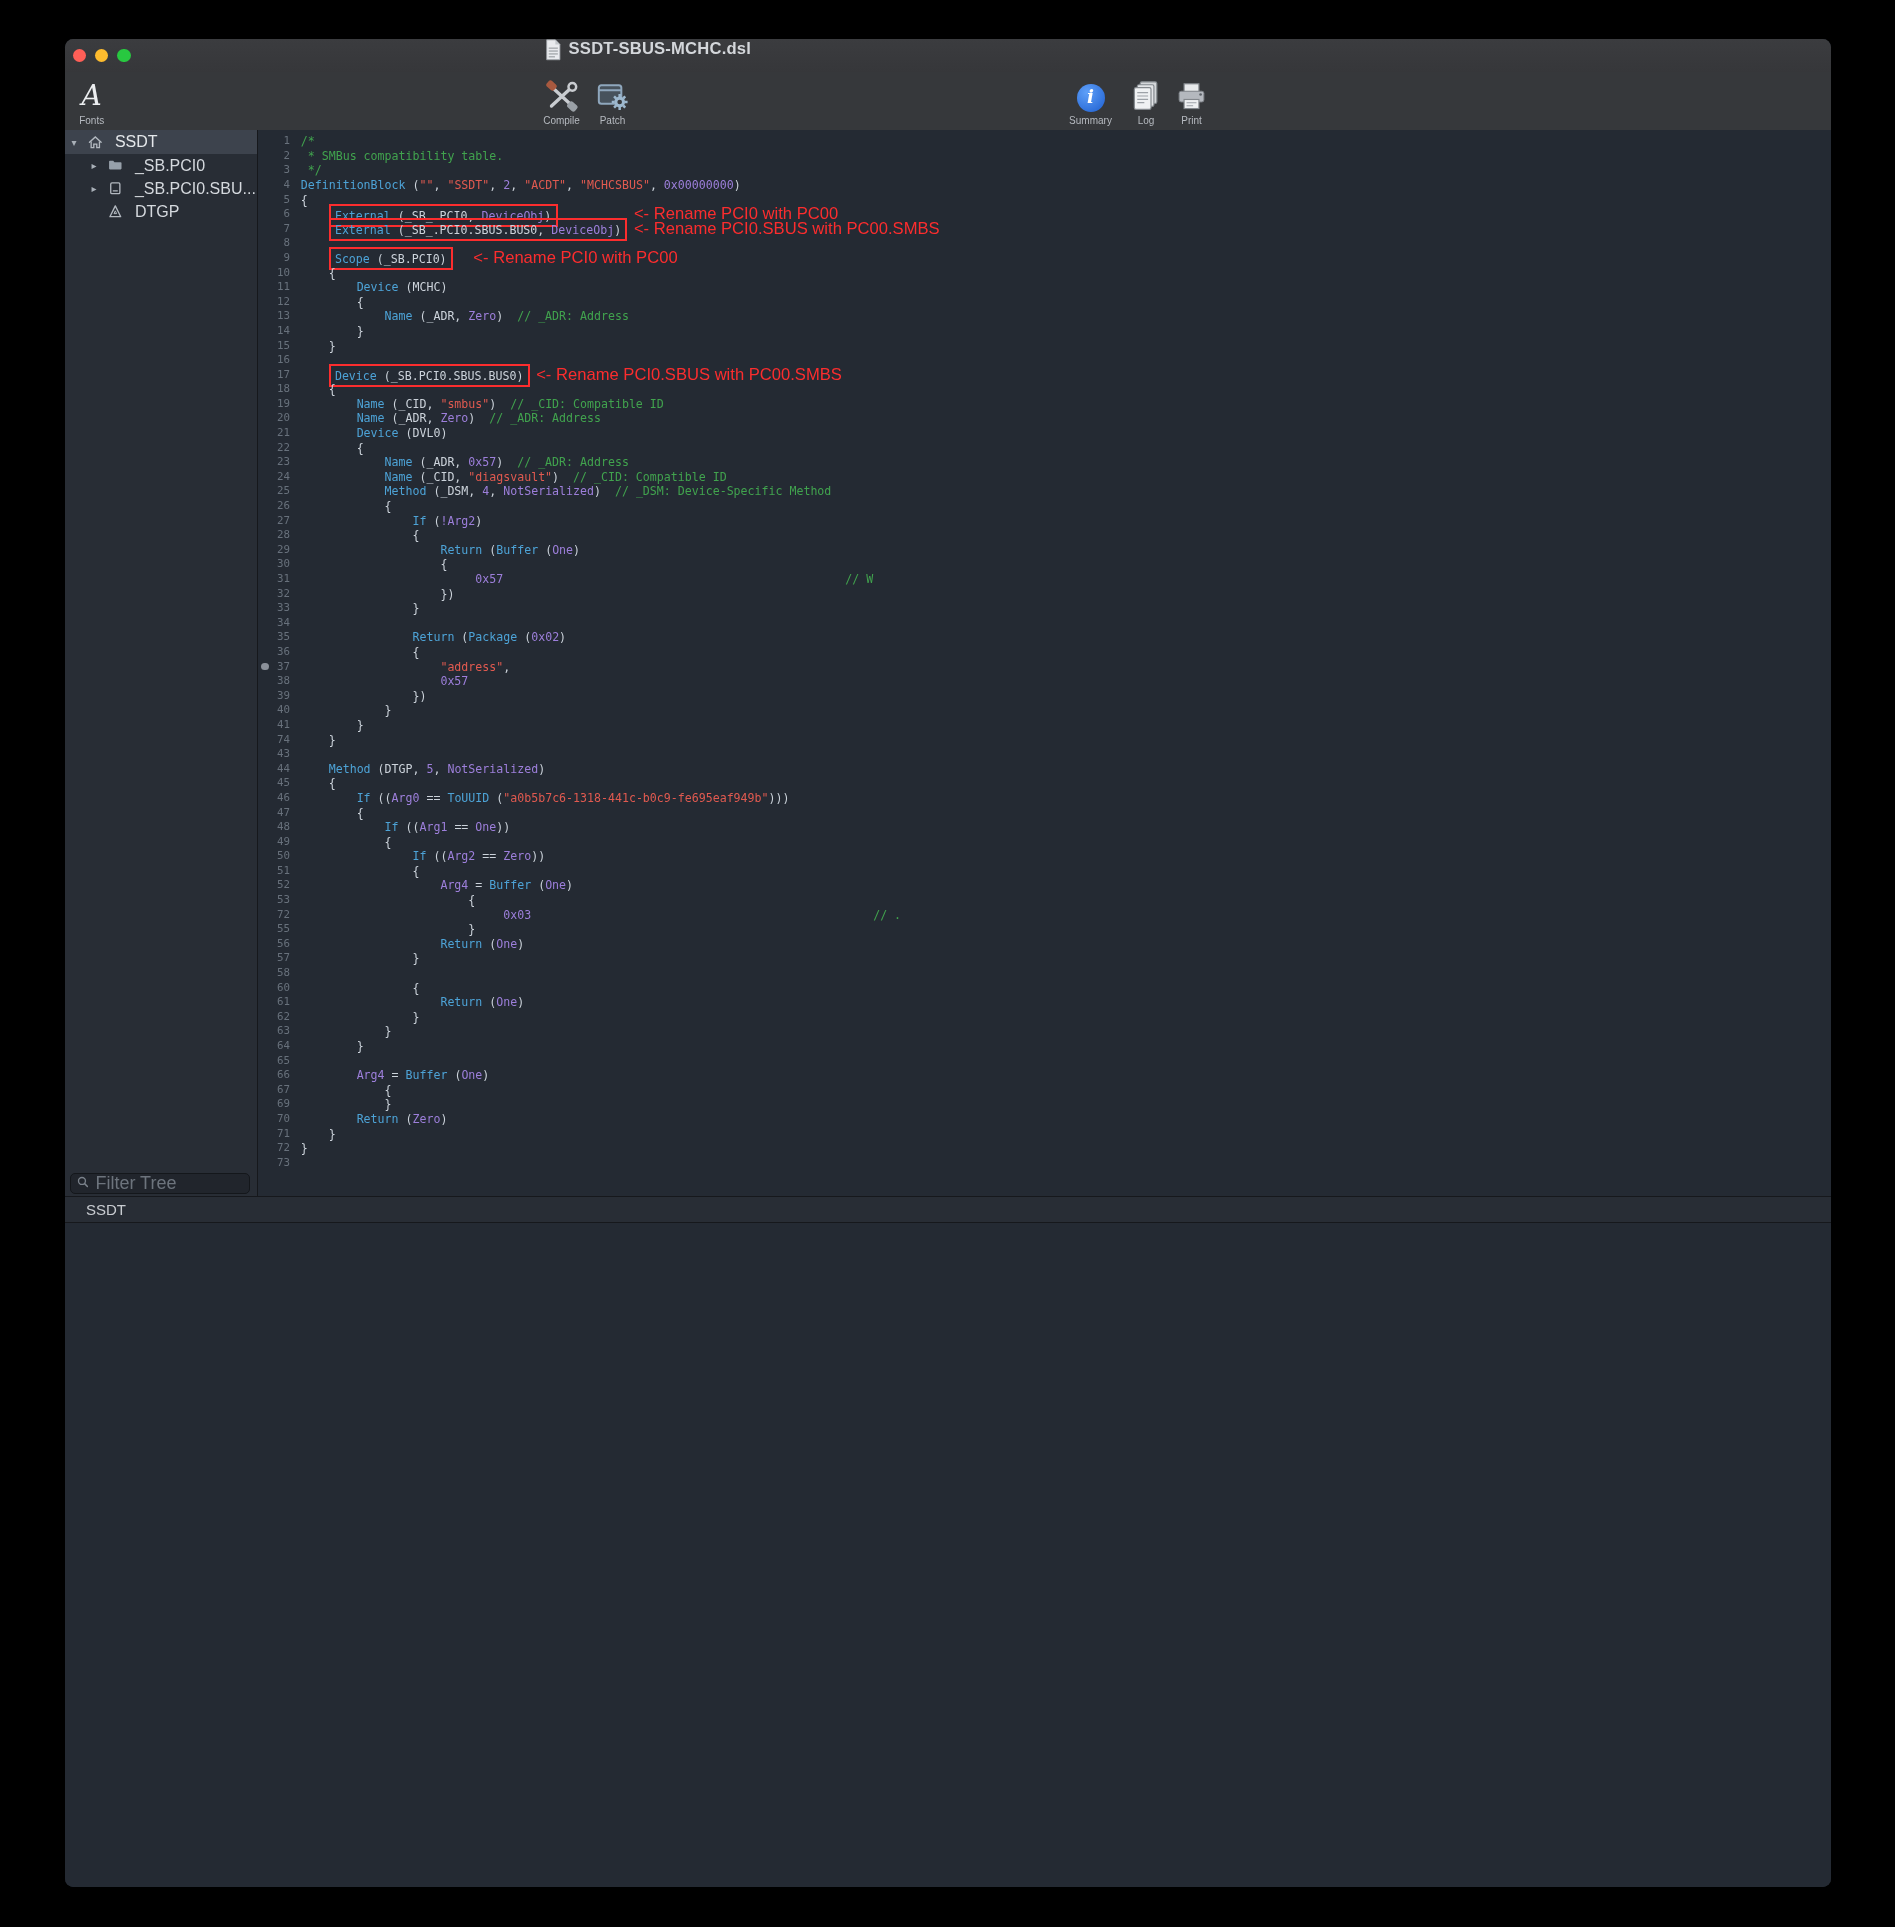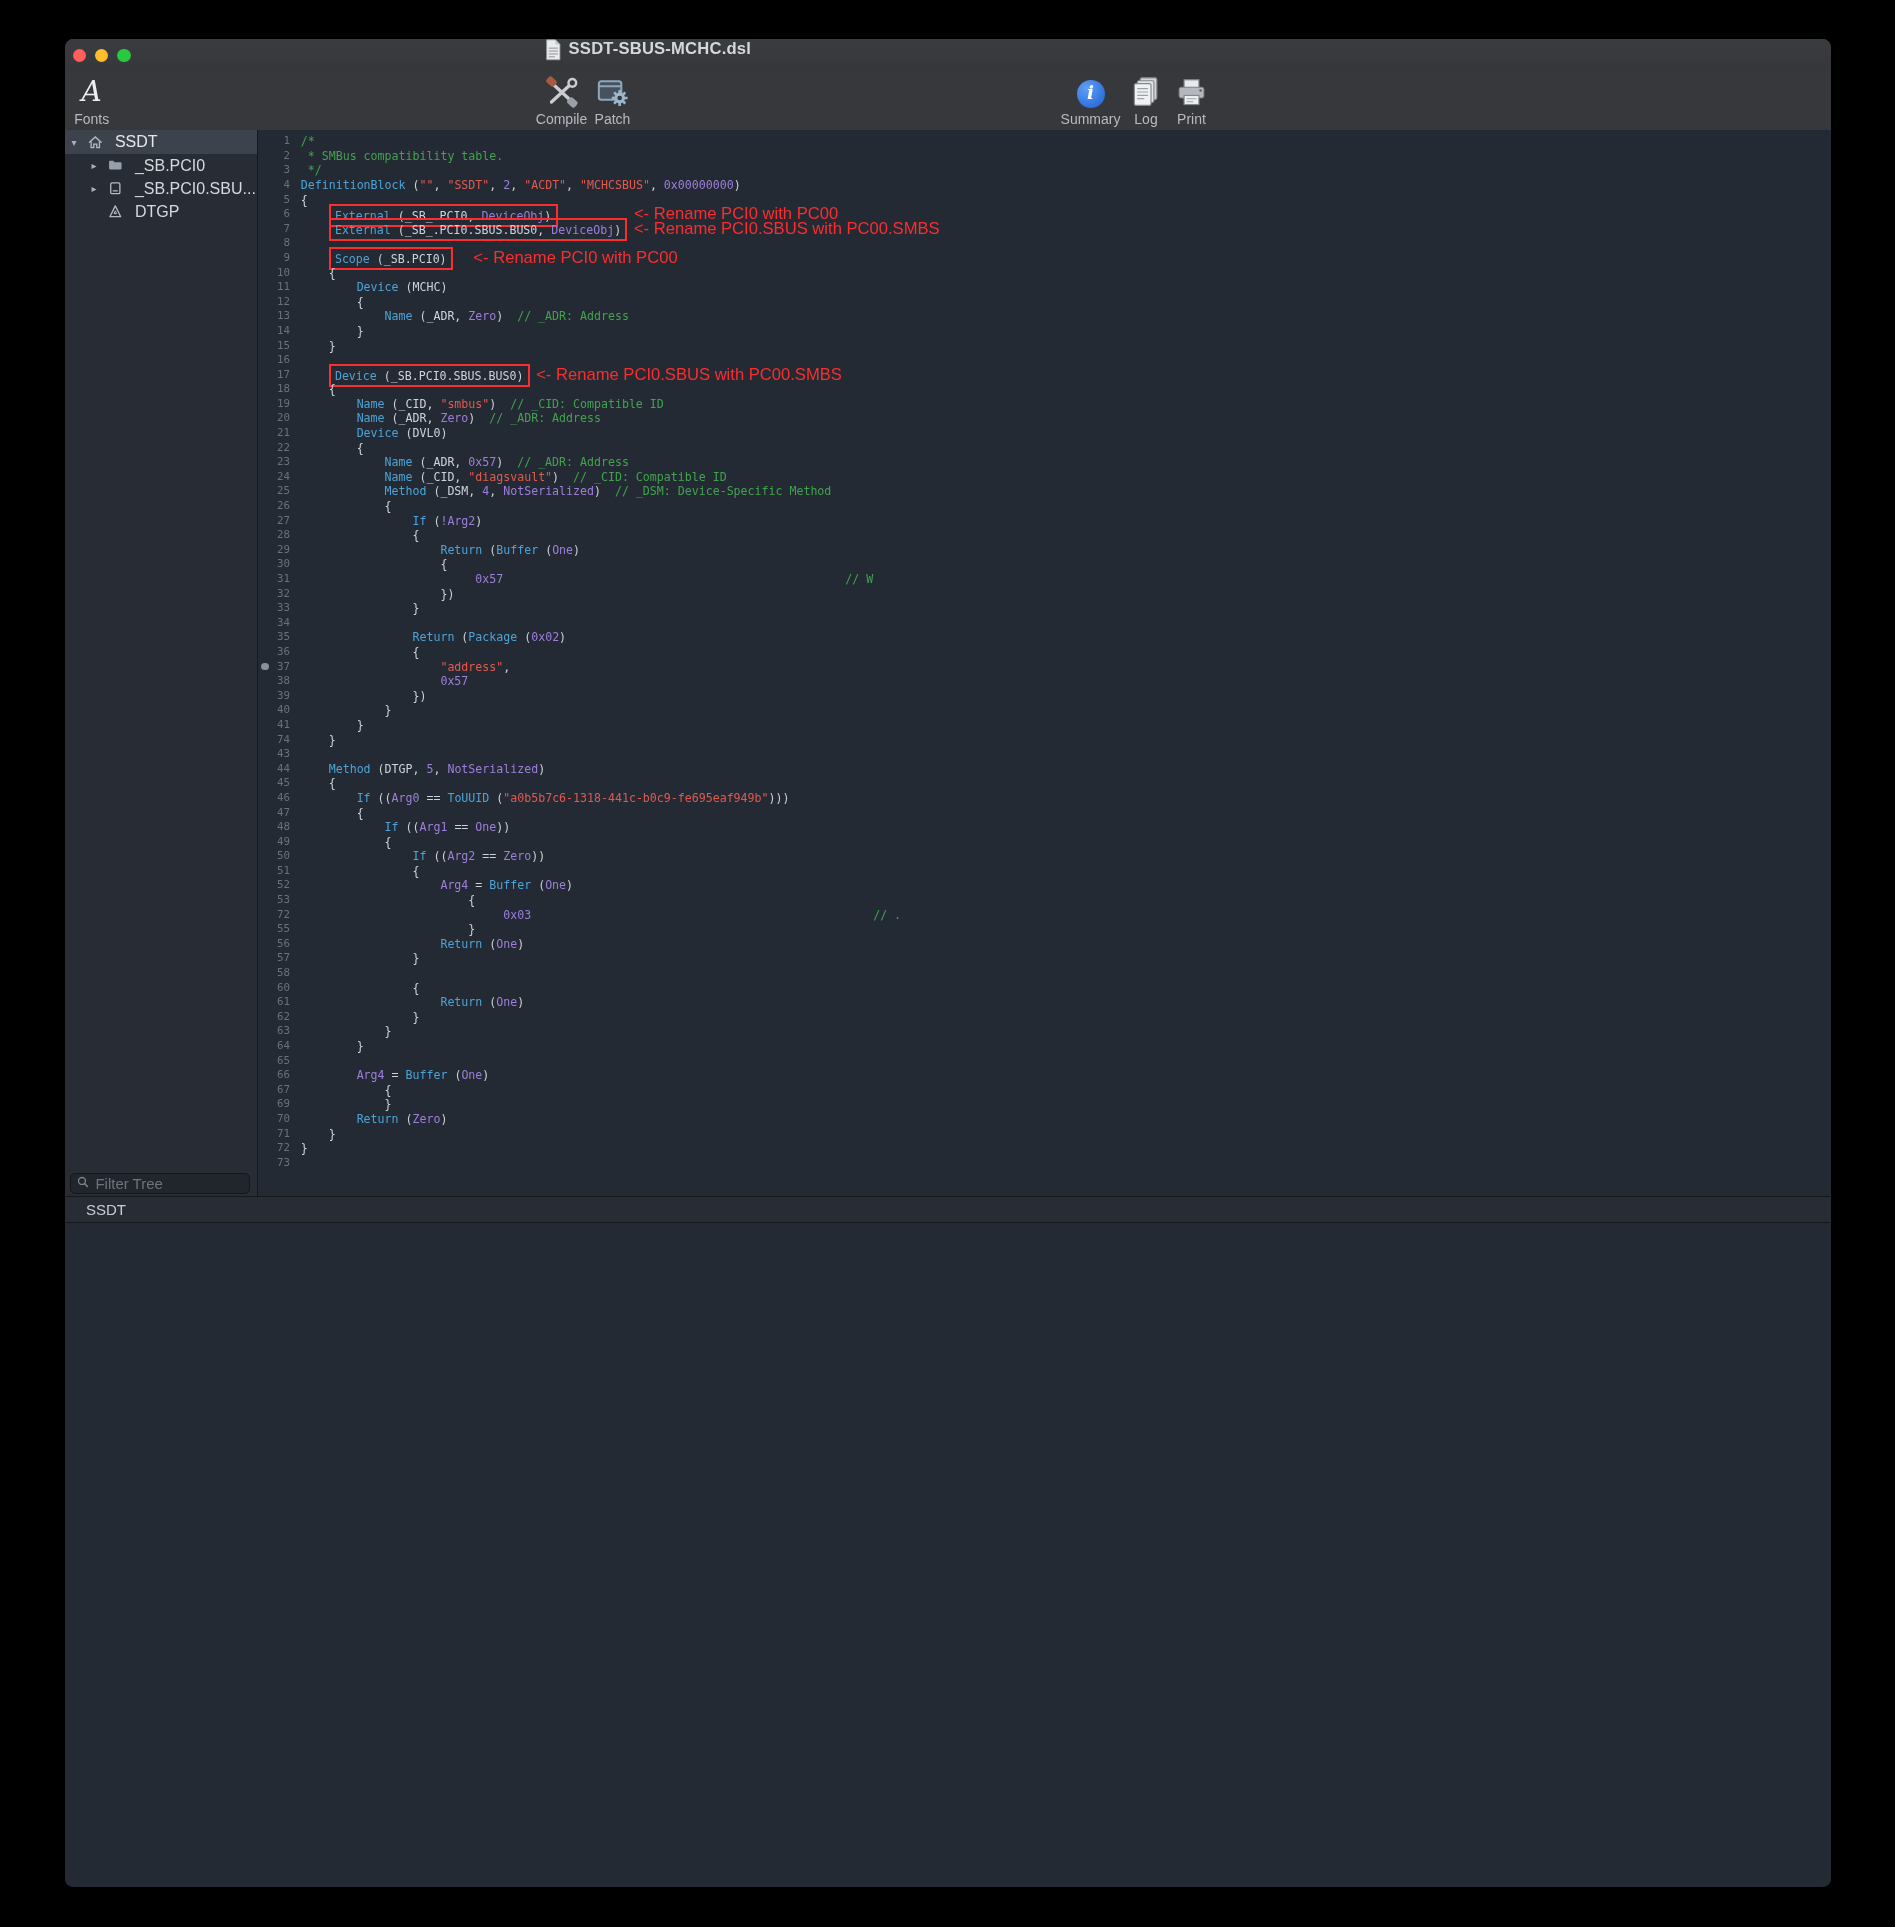--- a/index.html
+++ b/index.html
@@ -10,35 +10,35 @@
   .titlebar{position:absolute;top:0;left:0;right:0;height:33px;background:linear-gradient(var(--chrome-bg,#3b3c3f),#36373a);}
   .traffic{position:absolute;left:7.5px;top:10px;display:flex;gap:9.1px;}
   .tl{width:13.3px;height:13.3px;border-radius:50%;display:inline-block;}
   .tl.red{background:var(--tl-close,#ff5f57);} .tl.yellow{background:var(--tl-minimize,#febc2e);} .tl.green{background:var(--tl-zoom,#28c840);}
   .title-wrap{position:absolute;left:480px;top:0;height:33px;display:flex;gap:7px;}
   .title{font-size:16.6px;font-weight:600;color:#d4d7db;letter-spacing:0.2px;}
   
   .toolbar{position:absolute;top:33px;left:0;right:0;height:58px;background:#36383b;border-bottom:0.8px solid #191b1e;}
   .tb-item{position:absolute;top:1.7px;height:52px;display:flex;flex-direction:column;align-items:center;justify-content:flex-end;gap:4.2px;cursor:default;}
   .tb-icon{height:33px;display:flex;align-items:flex-end;justify-content:center;}
-  .tb-label{font-size:14px;color:#b6bac0;line-height:1;}
+  .tb-label{font-size:10px;color:#b6bac0;line-height:1;}
   .fonts-glyph{font-family:"DejaVu Serif",serif;font-style:italic;font-size:28px;color:#eceef0;line-height:32px;}
   .summary-circle{width:28px;height:28px;border-radius:50%;background:radial-gradient(circle at 35% 30%,#5fa0f9,#1d5ecf);display:flex;align-items:center;justify-content:center;}
   .summary-i{font-family:"DejaVu Serif",serif;font-style:italic;font-weight:bold;font-size:18.3px;color:#fff;line-height:1;}
   
   .main{position:absolute;top:91px;left:0;width:100%;height:1066px;display:flex;}
   .sidebar{width:192px;flex:0 0 192px;background:var(--sidebar-bg,#282d35);border-right:0.8px solid #16181c;position:relative;}
   .tree-row{height:23px;display:flex;align-items:center;font-size:16px;color:#d5d9de;}
   .tree-row.root{padding-left:6.6px;height:24px;}
   .tree-row.child{padding-left:26.6px;}
   .tree-row.selected{background:var(--selection-bg,#3d434d);color:#e4e7ea;}
   .tri{width:15px;flex:0 0 15px;font-size:10px;color:#a9b0b8;text-align:left;}
   .tree-icon{width:18.3px;flex:0 0 18.3px;height:16.6px;margin-right:10px;display:inline-flex;align-items:center;justify-content:center;}
   .filter{position:absolute;bottom:1.7px;left:5px;width:180px;height:21.6px;background:#21252c;border:0.8px solid #14171b;border-radius:5px;display:flex;align-items:center;padding:0 5.8px;gap:5px;box-sizing:border-box;}
-  .filter-input{flex:1;min-width:0;background:transparent;border:none;outline:none;color:#c6cad0;font-size:15px;font-family:"Liberation Sans",sans-serif;}
+  .filter-input{flex:1;min-width:0;background:transparent;border:none;outline:none;color:#c6cad0;font-size:18px;font-family:"Liberation Sans",sans-serif;}
   .filter-input::placeholder{color:#6d747d;}
   
   .editor{flex:1;background:var(--editor-bg,#242a33);padding-top:4.2px;overflow:hidden;font-family:"DejaVu Sans Mono",monospace;font-size:11.6px;}
   .code-line{display:flex;height:14.6px;position:relative;white-space:pre;}
   .line-num{width:32px;flex:0 0 32px;text-align:right;color:var(--line-number,#68717c);font-size:10.8px;line-height:14.6px;}
   .line-content{padding-left:10.8px;line-height:14.6px;color:var(--plain,#ccd3db);}
   .tok-p{color:var(--plain,#ccd3db);}
   .tok-k{color:var(--keyword,#4da3d7);}
   .tok-n{color:var(--number,#9d7fdb);}
   .tok-s{color:var(--string,#e15a50);}

